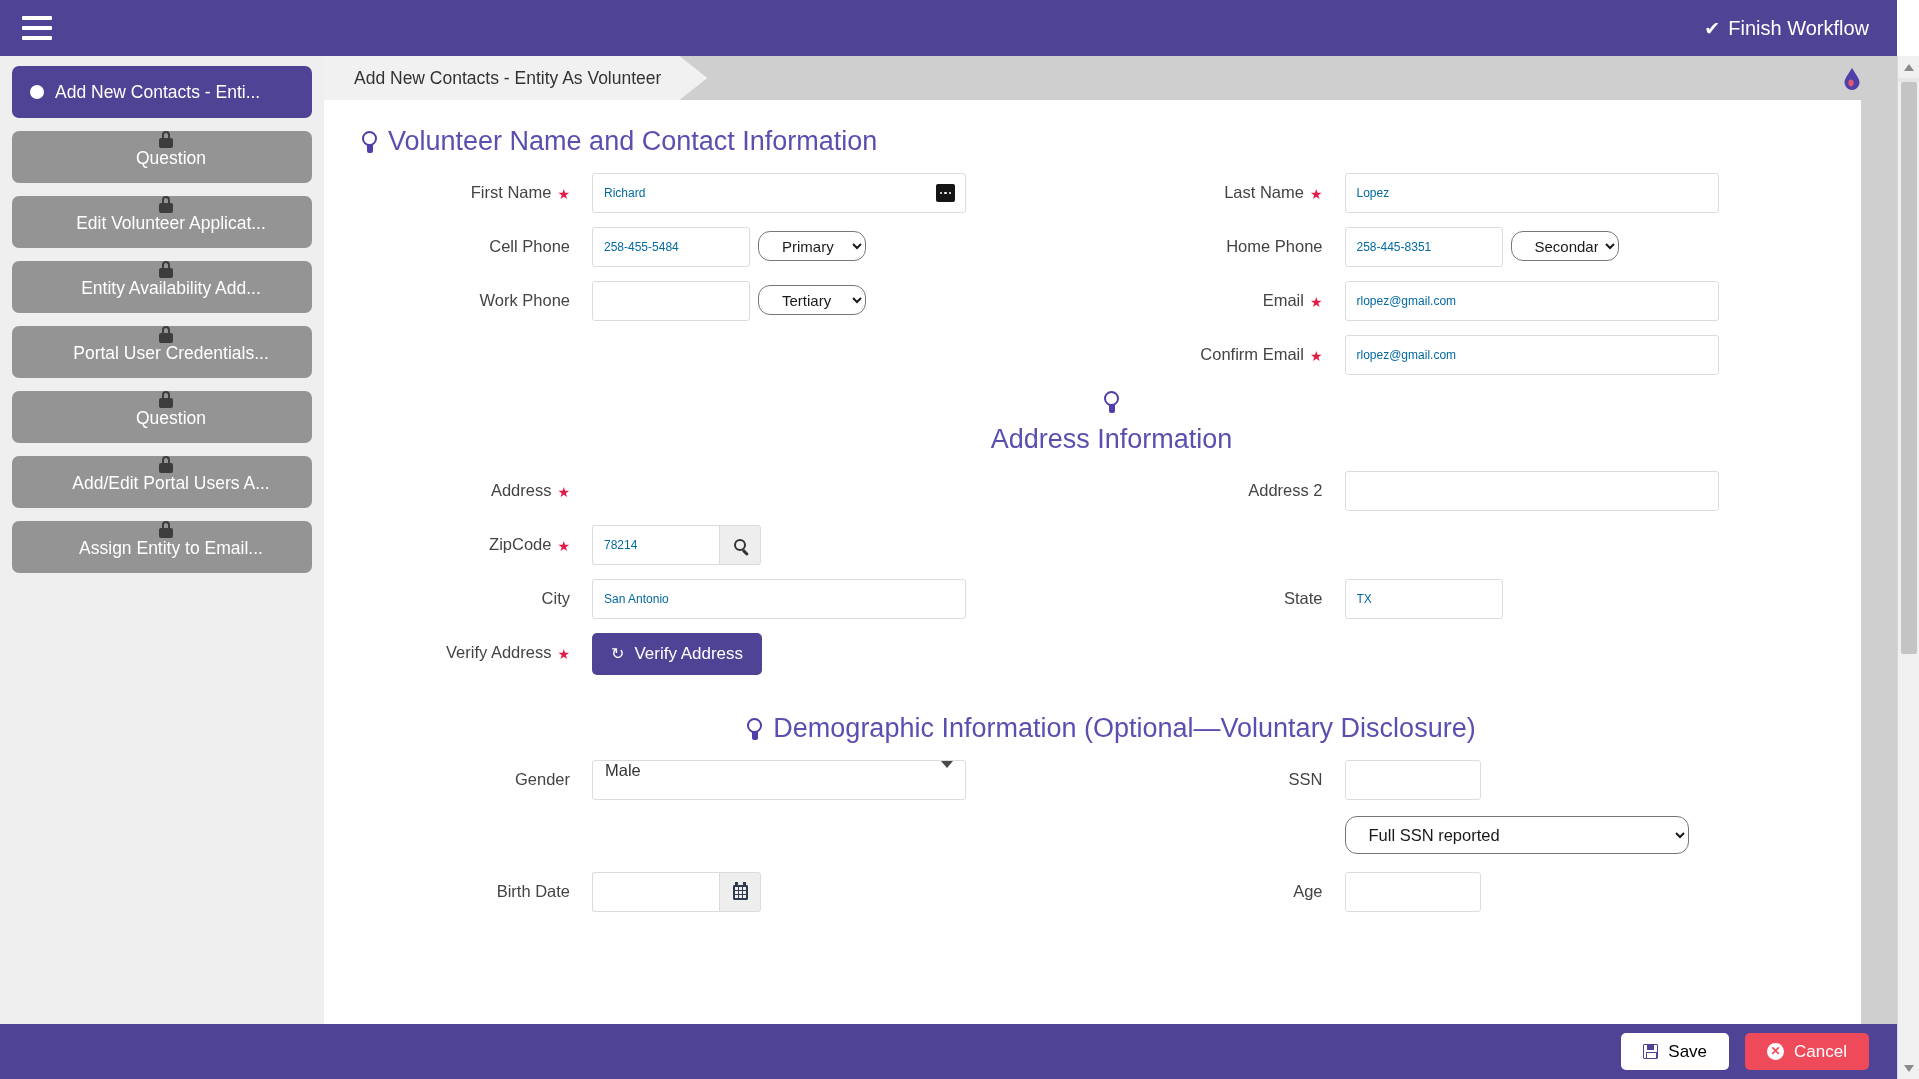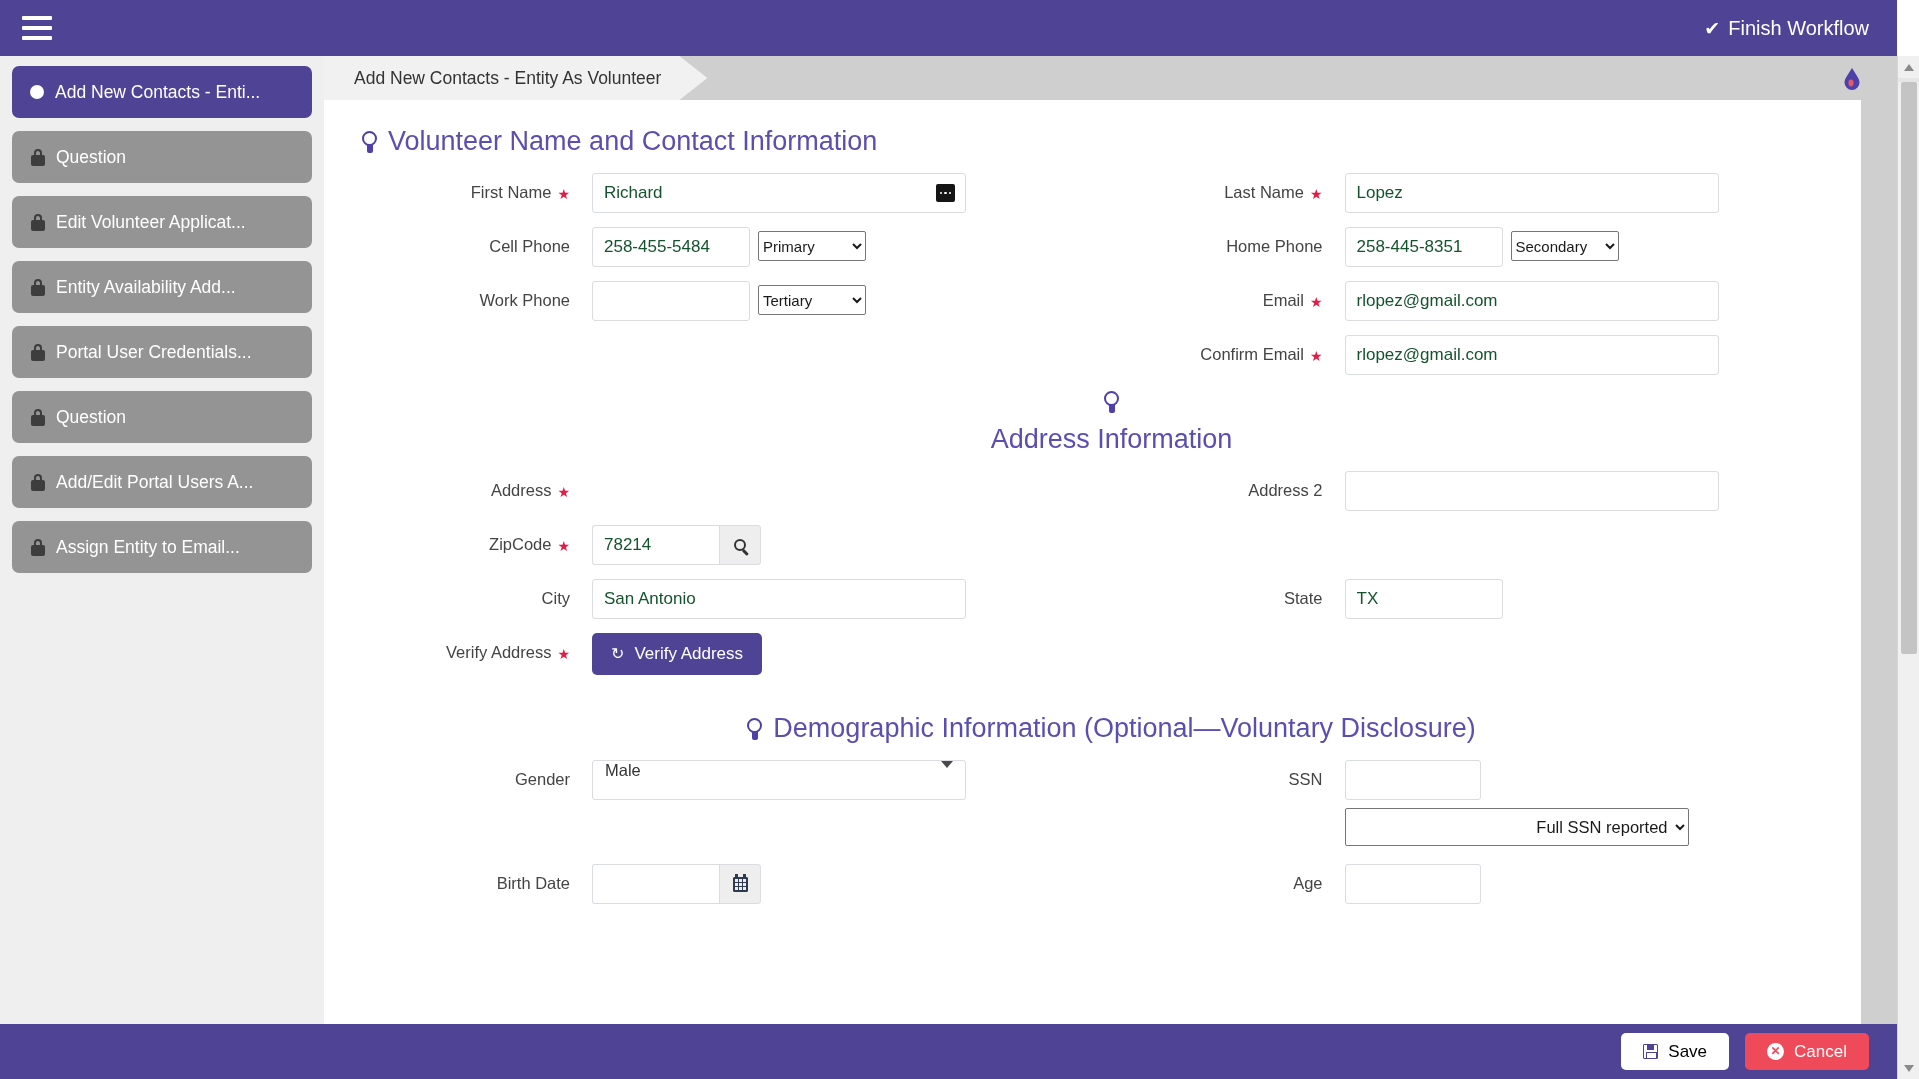--- a/index.html
+++ b/index.html
@@ -39,21 +39,21 @@
     position: absolute; left: 0; top: 0; width: 324px; height: 968px;
     background: #efefef; padding: 10px 12px 0 12px;
   }
   .side-item {
     height: 52px; border-radius: 7px; margin-bottom: 13px;
     display: flex; align-items: center; padding-left: 18px;
     color: #ffffff; font-size: 17.5px; cursor: pointer;
     overflow: hidden; white-space: nowrap;
   }
   .side-item.active { background: #4f4396; }
-  .side-item.locked { background: #949494; }
+  .side-item.locked { background: #949494; flex-direction: column; }
   .dot-icon {
     width: 14px; height: 14px; border-radius: 50%;
     background: #ffffff; margin-right: 11px; flex: 0 0 auto;
   }
   .lock-icon {
     width: 15px; height: 17px; margin-right: 11px; flex: 0 0 auto;
     position: relative;
   }
   .lock-icon .shackle {
     position: absolute; left: 3.5px; top: 0; width: 8px; height: 8px;
@@ -114,35 +114,35 @@
   }
   .req { color: #e11d48; font-size: 14px; margin-left: 6px; vertical-align: middle; }
 
   
   .col-left .lbl  { width: 246px; }
   .col-right .lbl { width: 230px; }
   .fieldzone { margin-left: 22px; display: flex; align-items: flex-start; gap: 8px; }
 
   .txt {
     height: 40px; border: 1px solid #d9dce1; background: #ffffff;
-    border-radius: 3px; font-size: 17px; color: #14532d;
+    border-radius: 3px; font-size: 12px; color: #0369a1;
     padding: 0 11px; font-family: "Liberation Sans", sans-serif;
     outline: none;
   }
   .txt.w-wide   { width: 374px; }
   .txt.w-mid    { width: 158px; }
   .txt.w-state  { width: 158px; }
   .txt.w-ssn    { width: 136px; }
   .txt.w-zip    { width: 128px; border-right: none; border-radius: 3px 0 0 3px; }
   .txt.w-bdate  { width: 128px; border-right: none; border-radius: 3px 0 0 3px; }
 
   .sel {
     height: 30px; border: 1px solid #767676; background: #ffffff;
-    border-radius: 2px; font-size: 15px; color: #1a1a1a;
-    padding: 0 4px 0 0; margin-top: 4px;
+    border-radius: 12px; font-size: 15px; color: #1a1a1a;
+    padding: 0 4px 0 19px; margin-top: 4px;
     font-family: "Liberation Sans", sans-serif;
   }
   .sel.w-type { width: 108px; }
   .sel.w-ssnmode { width: 344px; height: 38px; font-size: 16.5px; }
 
   .fancy-sel {
     width: 374px; height: 40px; border: 1px solid #d9dce1; background: #ffffff;
     border-radius: 3px; display: flex; align-items: flex-start;
     padding: 0 12px; font-size: 16.5px; color: #333333;
     justify-content: space-between; cursor: pointer;
@@ -515,21 +515,21 @@
             <div class="fancy-sel">
               <span>Male</span>
               <span class="caret-down"></span>
             </div>
           </div>
         </div>
         <div class="col col-right">
           <div class="lbl">SSN</div>
           <div class="fieldzone" style="flex-direction:column; gap:0;">
             <input class="txt w-ssn" value="" style="">
-            <select class="sel w-ssnmode" style="margin-top:8px;text-align:right;">
+            <select class="sel w-ssnmode" style="margin-top:16px;">
               <option>Full SSN reported</option>
             </select>
           </div>
         </div>
       </div>
 
       <div class="row" style="margin-top:18px;">
         <div class="col col-left">
           <div class="lbl">Birth Date</div>
           <div class="fieldzone" style="gap:0;">

